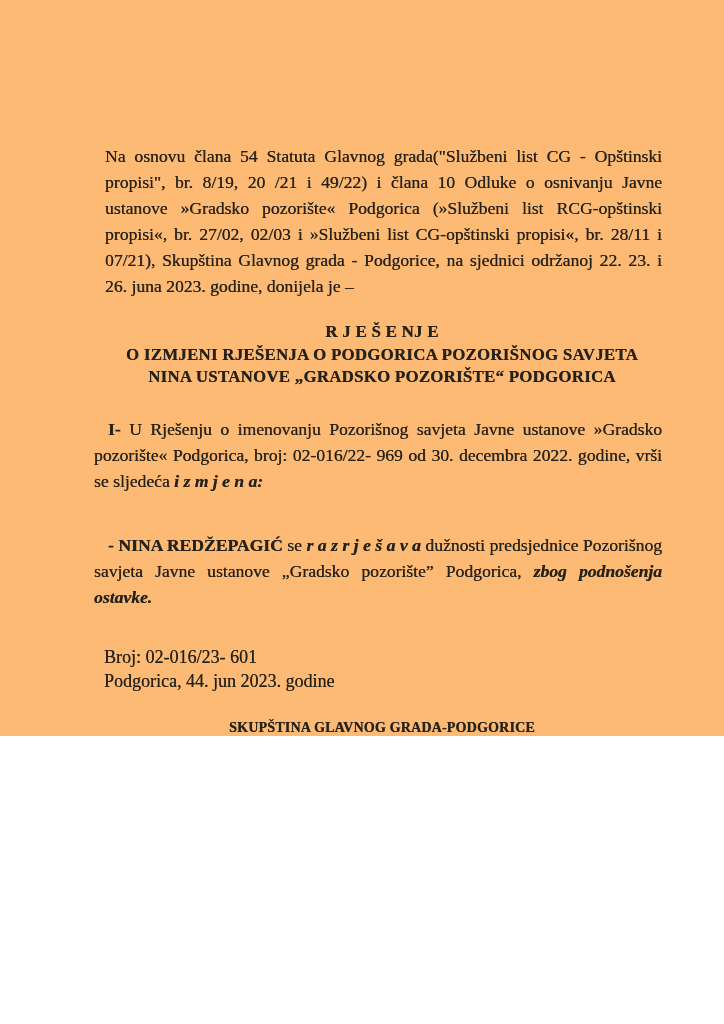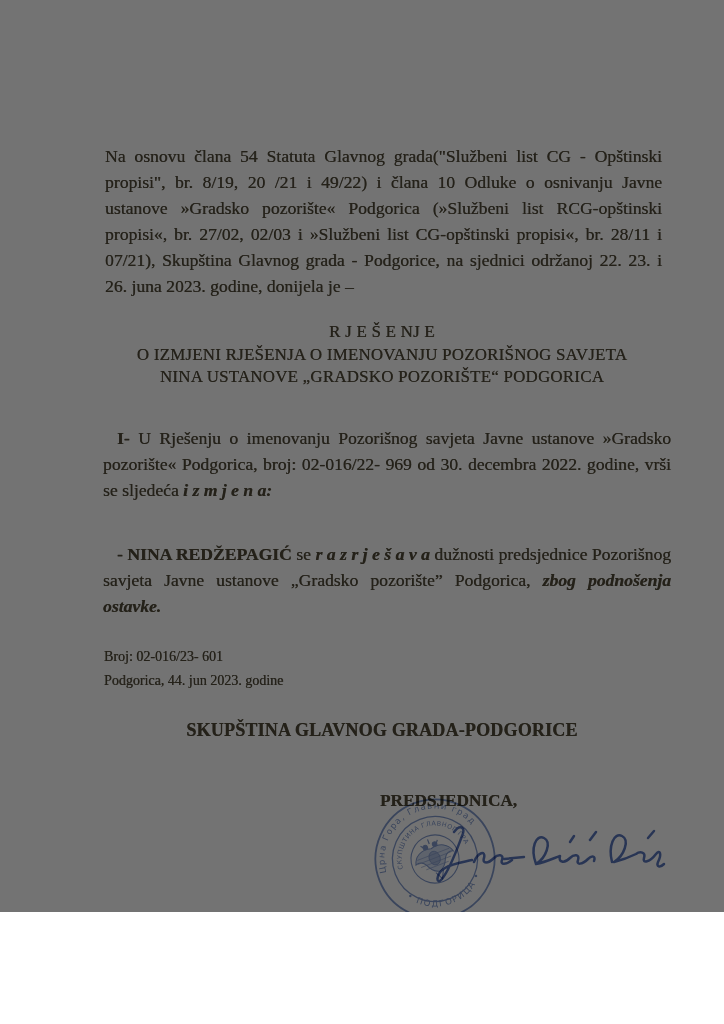--- a/index.html
+++ b/index.html
@@ -1,54 +1,54 @@
 <!DOCTYPE html>
 <html lang="sr"><head>
 <meta charset="utf-8">
 <title>Rješenje</title>
 <style>
   html, body { margin:0; padding:0; background:#ffffff; }
   .page {
     position:relative;
-    width:724px; height:912px;
-    background:#737373;
+    width:724px; height:736px;
+    background:#fdba74;
     overflow:hidden;
     font-family:"Liberation Serif", serif;
     color:#242119;
   }
   
   .page .txt { text-shadow: 0.35px 0 0 rgba(36,33,25,0.75); }
 
   .intro {
     position:absolute; left:105px; top:143px; width:557px;
     font-size:17.6px; line-height:26px; text-align:justify;
     margin:0;
   }
   .title-block {
     position:absolute; left:84px; top:321px; width:596px;
-    text-align:center; font-weight:normal;
+    text-align:center; font-weight:bold;
     font-size:16.8px; line-height:22.6px; letter-spacing:0.3px;
   }
   .para {
-    position:absolute; margin:10px;
+    position:absolute; margin:1px;
     font-size:17.6px; line-height:25.8px; text-align:justify;
   }
   .item1   { left:93px; top:416px; width:568px; text-indent:14px; }
   .release { left:93px; top:532px; width:568px; text-indent:14px; }
   .item2   { left:93px; top:585px; width:600px; text-align:left; text-indent:12px; }
   .bold { font-weight:bold; }
   .boldital { font-weight:bold; font-style:italic; }
 
   .meta {
     position:absolute; left:104px; top:645px;
-    font-size:14px; line-height:24px;
+    font-size:18px; line-height:24px;
   }
   .org-line {
     position:absolute; left:84px; top:720px; width:596px;
-    text-align:center; font-weight:bold; font-size:18px; letter-spacing:0.2px;
+    text-align:center; font-weight:bold; font-size:14px; letter-spacing:0.2px;
   }
   .sig-block {
     position:absolute; left:380px; top:790px; width:310px;
     font-weight:bold;
     font-size:17.2px; line-height:22.5px;
     z-index:1;
   }
   .stamp {
     position:absolute; left:368px; top:792px; width:134px; height:134px;
     z-index:2; opacity:0.85; mix-blend-mode:multiply;
@@ -60,21 +60,21 @@
 </style>
 </head>
 <body>
 
 <div class="page">
 
   <p class="intro txt">Na osnovu člana 54 Statuta Glavnog grada("Službeni list CG - Opštinski propisi", br. 8/19, 20 /21 i 49/22) i člana 10 Odluke o osnivanju Javne ustanove »Gradsko pozorište« Podgorica (»Službeni list RCG-opštinski propisi«, br. 27/02, 02/03 i »Službeni list CG-opštinski propisi«, br. 28/11 i 07/21), Skupština Glavnog grada - Podgorice, na sjednici održanoj 22. 23. i 26. juna 2023. godine, donijela je –</p>
 
   <div class="title-block">
     <div class="txt">R J E Š E NJ E</div>
-    <div class="txt">O  IZMJENI RJEŠENJA O IMENOVANJU POZORIŠNOG SAVJETA</div>
+    <div class="txt">O  IZMJENI RJEŠENJA O PODGORICA POZORIŠNOG SAVJETA</div>
     <div class="txt">NINA USTANOVE „GRADSKO POZORIŠTE“ PODGORICA</div>
   </div>
 
   <p class="para item1 txt"><span class="bold">I-</span><span> U Rješenju o imenovanju Pozorišnog savjeta Javne ustanove »Gradsko pozorište« Podgorica, broj: 02-016/22- 969 od 30. decembra 2022. godine, vrši se sljedeća </span><span class="boldital">i z m j e n a:</span></p>
 
   <p class="para release txt"><span class="bold">- NINA REDŽEPAGIĆ</span><span> se </span><span class="boldital">r a z r j e š a v a</span><span> dužnosti predsjednice Pozorišnog savjeta Javne ustanove „Gradsko pozorište” Podgorica, </span><span class="boldital">zbog podnošenja ostavke.</span></p>
 
 
   <div class="meta txt">
     <div>Broj: 02-016/23- 601</div>

